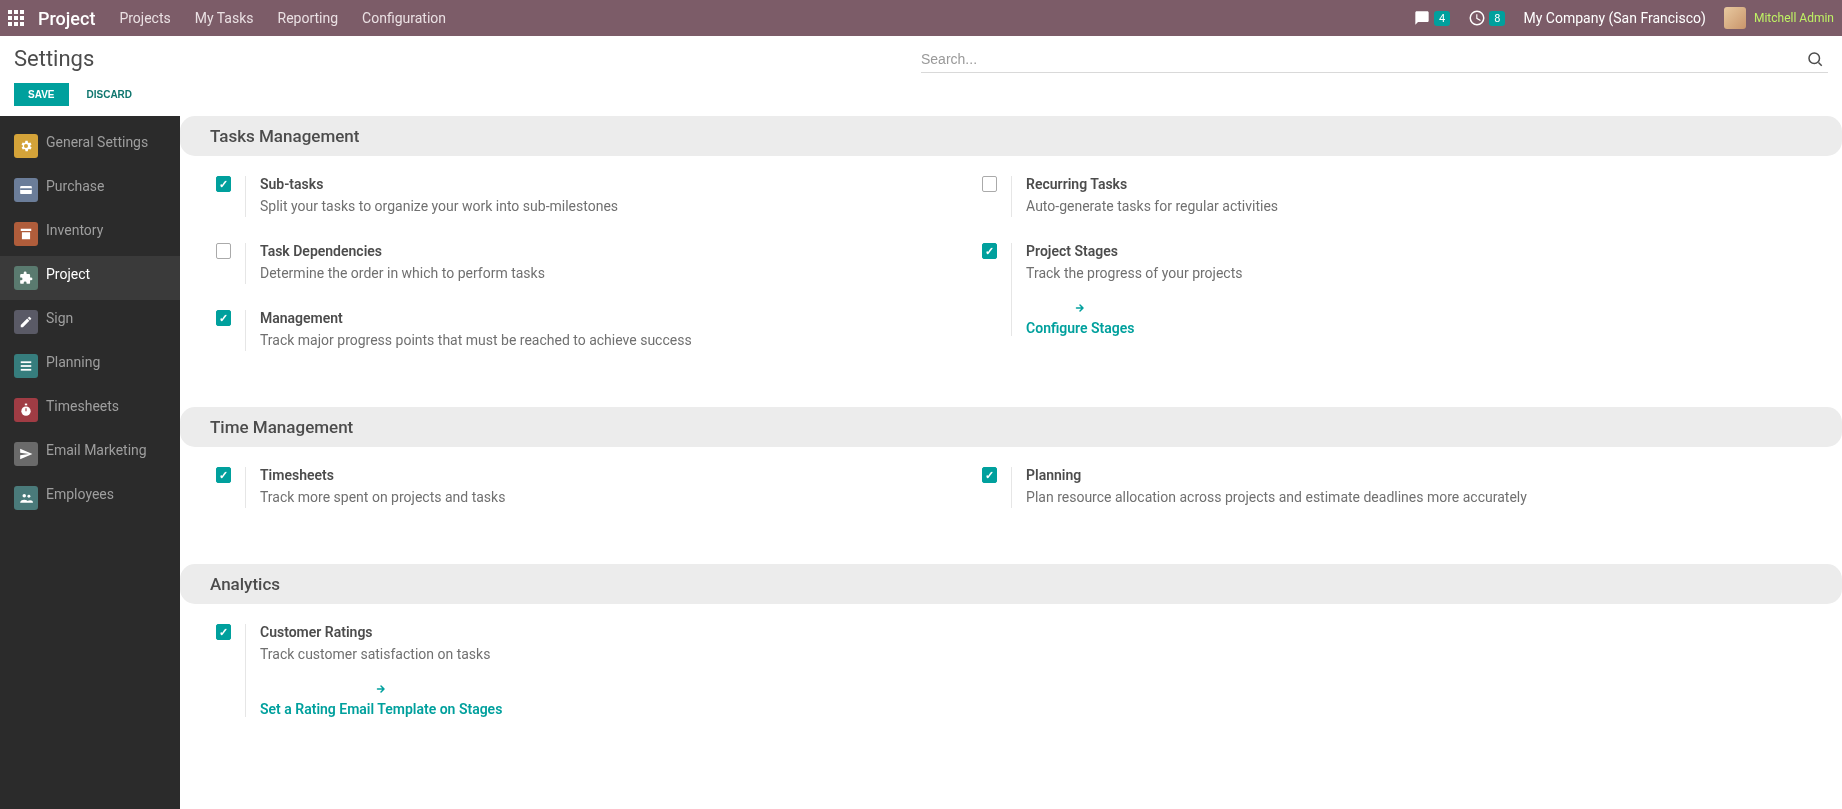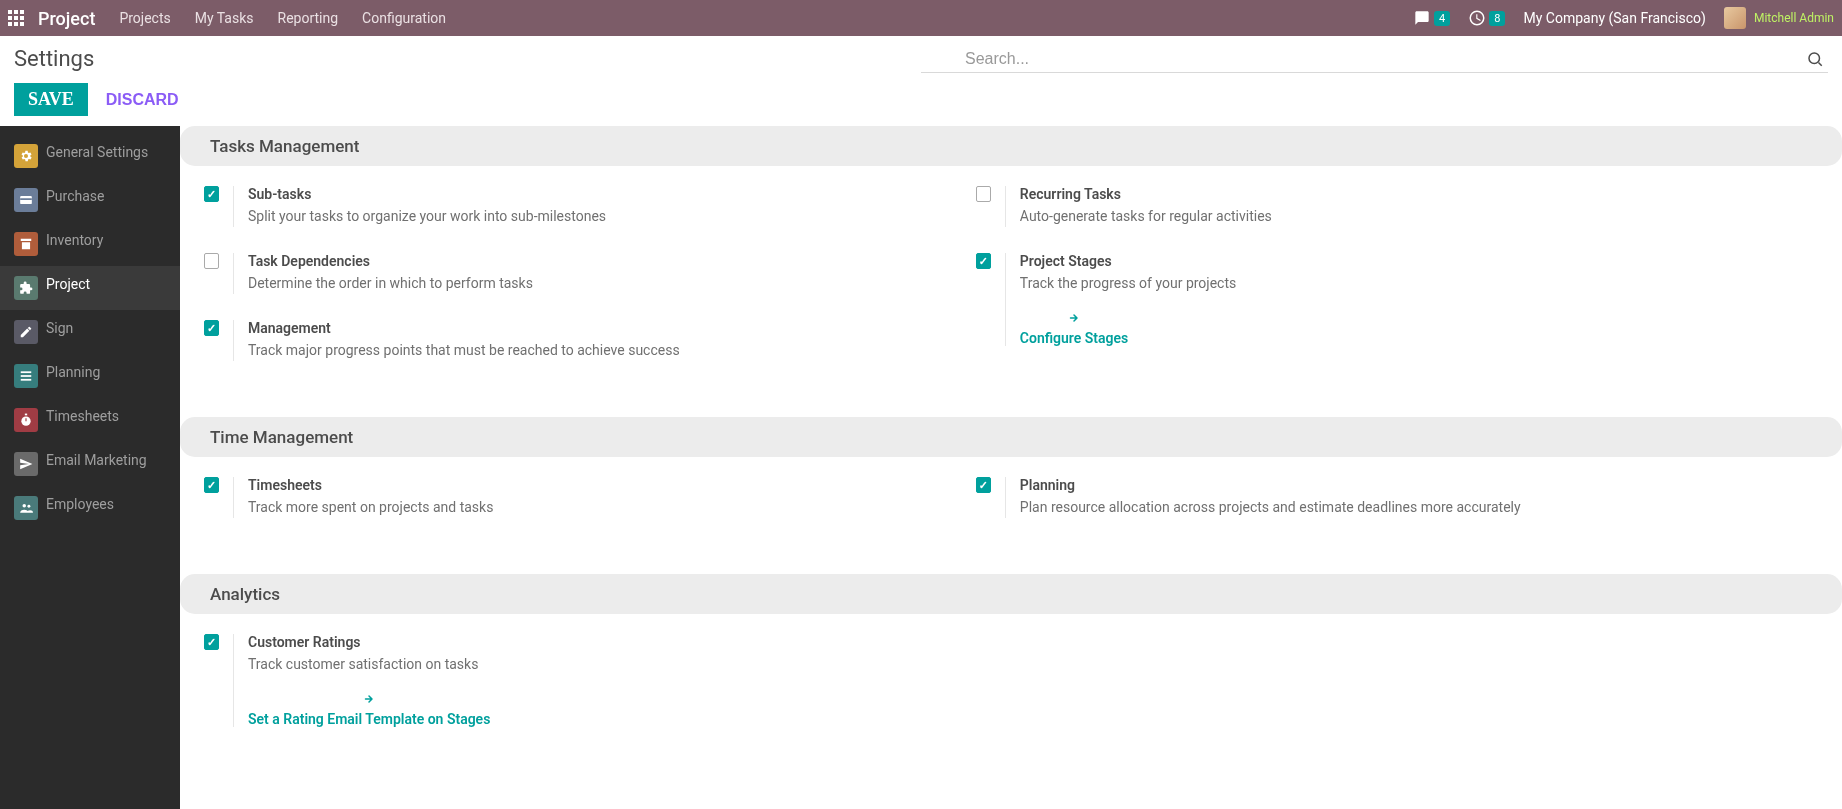--- a/index.html
+++ b/index.html
@@ -61,50 +61,48 @@
   flex: 0 0 50%;
   display: flex;
   align-items: center;
   border-bottom: 1px solid #d9d9d9;
   padding: 4px 0;
 }
 .search-input {
   flex: 1;
   border: none;
   outline: none;
-  font-size: 16px;
+  font-size: 14px;
   background: transparent;
   color: #4c4c4c;
-  margin-left: 44px;
 }
 .search-input::placeholder { color: #999; }
 .search-icon { color: #4c4c4c; cursor: pointer; padding: 0 4px; }
 
 .action-row {
   padding: 10px 14px;
   display: flex;
   gap: 8px;
   align-items: center;
 }
 .btn-save {
   background: #00a09d;
   color: #fff;
   border: none;
   padding: 6px 14px;
   font-weight: 600;
-  font-size: 18px;
-  cursor: pointer;
-  font-family: Liberation Serif, serif;
+  font-size: 10px;
+  cursor: pointer;
 }
 .btn-discard {
   background: transparent;
   border: none;
-  color: #8b5cf6;
+  color: #0f766e;
   font-weight: 600;
-  font-size: 16px;
+  font-size: 10px;
   cursor: pointer;
   padding: 6px 10px;
 }
 
 .main-container { display: flex; }
 
 .sidebar {
   width: 180px;
   background: #2b2b2b;
   min-height: 700px;
@@ -134,21 +132,21 @@
 
 .section-header {
   background: #ececec;
   padding: 10px 30px;
   font-size: 17px;
   font-weight: 500;
   color: #4c4c4c;
   border-radius: 15px;
 }
 .section-body {
-  padding: 20px 30px 30px 24px;
+  padding: 20px 30px 30px 36px;
   display: flex;
   flex-wrap: wrap;
 }
 .setting-col-left { width: 48%; }
 .setting-col-right { width: 52%; }
 .setting-block {
   display: flex;
   margin-bottom: 26px;
 }
 .setting-check {

